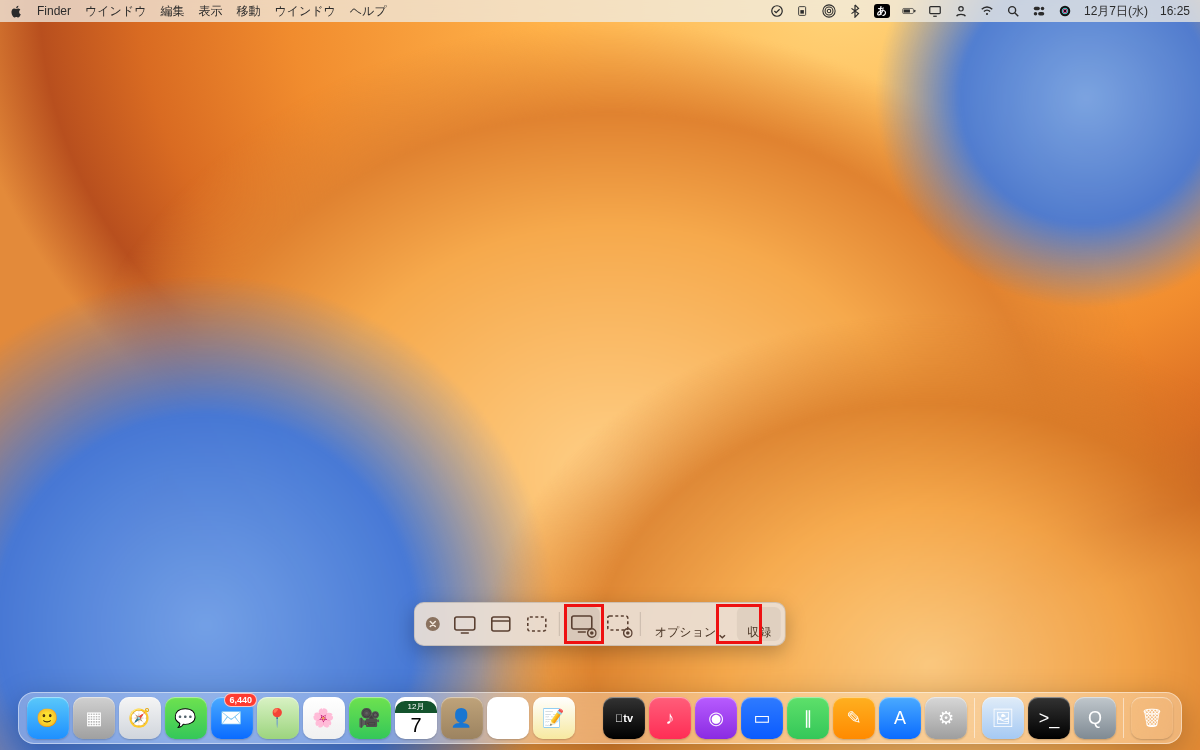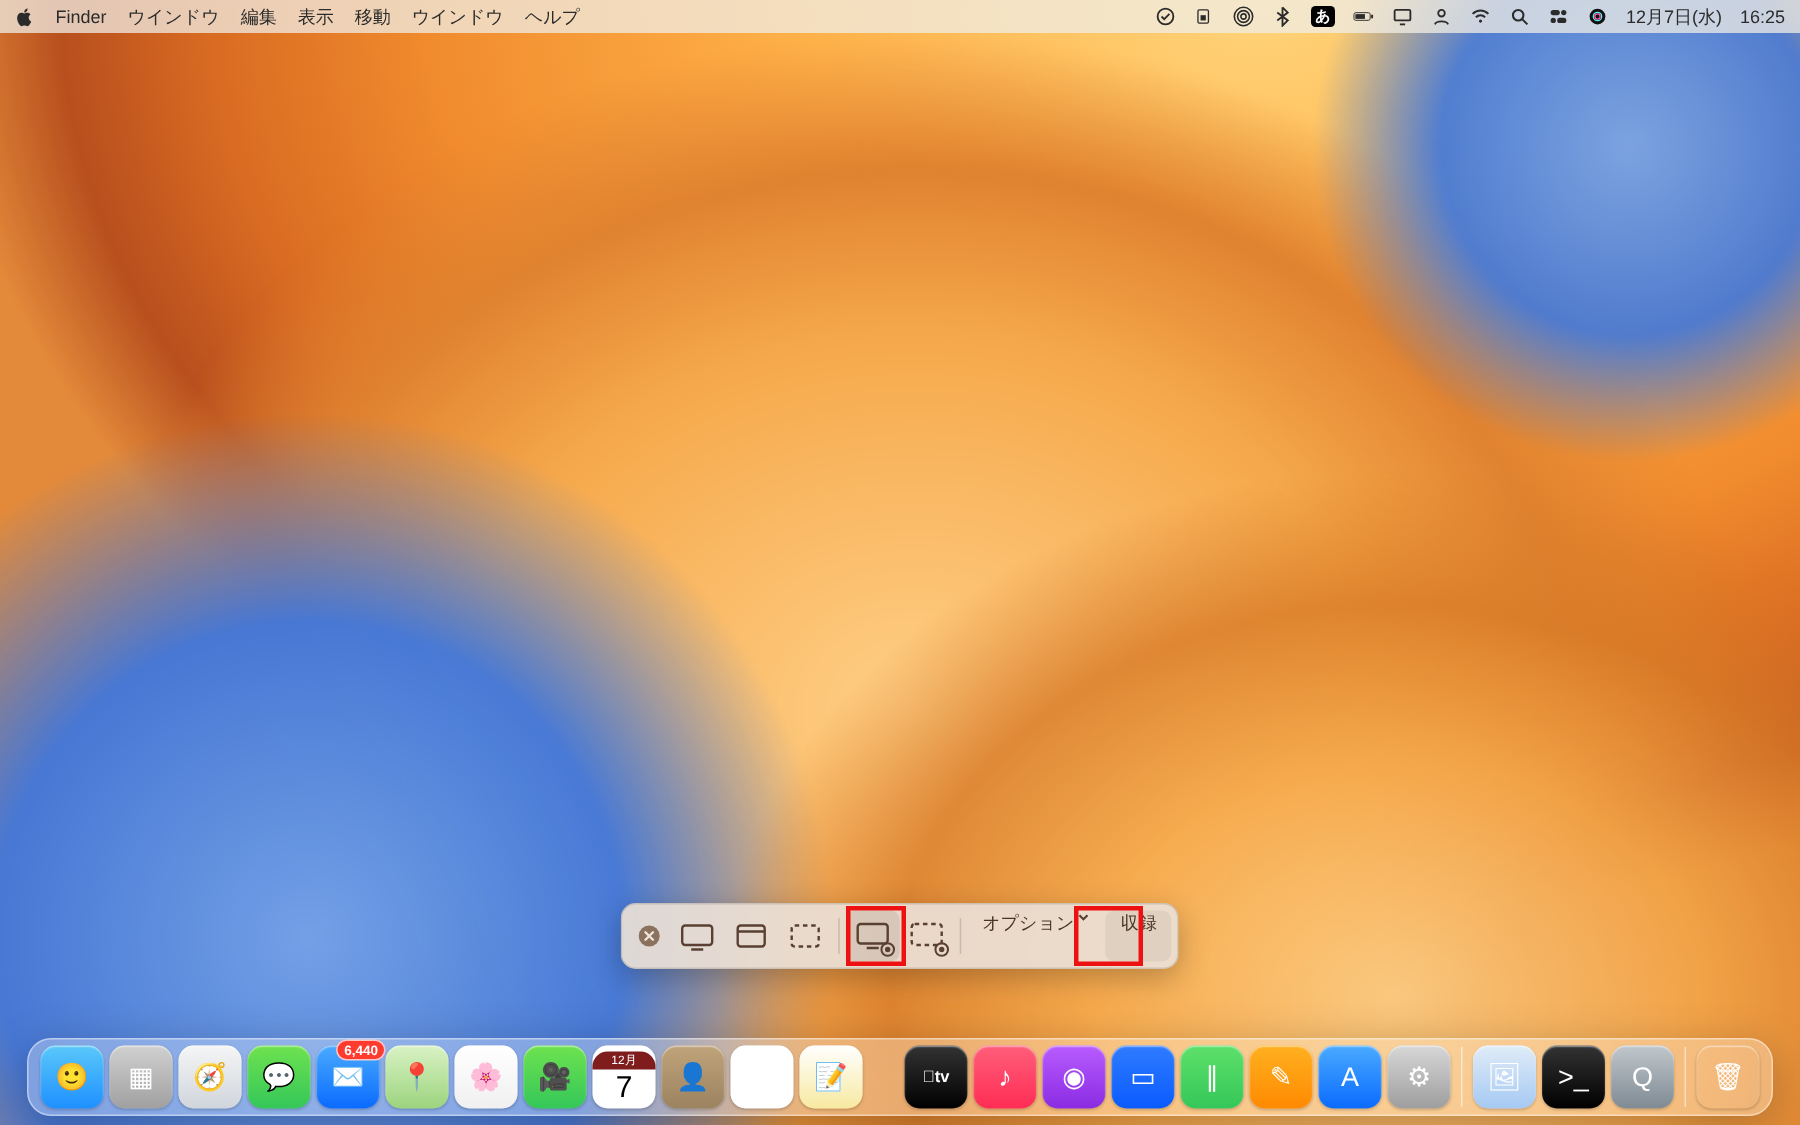--- a/index.html
+++ b/index.html
@@ -52,21 +52,21 @@
     z-index: 20;
   }
   .scap .btn {
     width: 36px; height: 34px; display:flex; align-items:center; justify-content:center;
     border-radius: 6px; cursor:pointer; color:#5a4032;
   }
   .scap .btn.selected { background: rgba(0,0,0,0.08); }
   .scap .close { width:28px; }
   .scap .sep { width:1px; height:24px; background: rgba(0,0,0,0.15); margin: 0 4px; }
   .scap .text-btn {
-    height:34px; padding: 0 10px; display:flex;align-items:flex-start;justify-content:center;
+    height:34px; padding: 0 10px; display:flex;align-items:flex-end;justify-content:center;
     font-size:12px; color:#4a3626; border-radius:6px; cursor:pointer; gap:2px;
   }
   .scap .text-btn.primary { background: rgba(0,0,0,0.05); font-weight:400; }
   .hl { position:absolute; border:3px solid #e11; pointer-events:none; z-index:21; }
   .scap svg { display:block; }
 
   
   .dock-wrap {
     position:absolute; left:50%; transform:translateX(-50%); bottom:6px;
     z-index: 15;
@@ -88,21 +88,21 @@
     cursor:pointer; position:relative;
   }
   .dock .dock-sep { width:1px; height:40px; background: rgba(255,255,255,0.5); margin:0 3px; }
   .badge {
     position:absolute; top:-4px; right:-4px;
     background:#ff3b30; color:#fff; font-size:9px; font-weight:600;
     padding:1px 4px; border-radius:8px; min-width:14px; text-align:right;
     border:1px solid rgba(255,255,255,0.7);
   }
   .cal-tile { background:#fff; flex-direction:column; line-height:1; }
-  .cal-tile .m { background:#7f1d1d; color:#fff; font-size:8px; width:100%; text-align:center; border-top-left-radius:10px;border-top-right-radius:10px; padding:2px 0; }
+  .cal-tile .m { background:#14532d; color:#fff; font-size:8px; width:100%; text-align:center; border-top-left-radius:10px;border-top-right-radius:10px; padding:2px 0; }
   .cal-tile .d { color:#000; font-size:20px; font-weight:500; padding-top:2px; }
 </style>
 </head>
 <body>
 
 <div class="wallpaper">
   <div class="petal" style="left:5%;top:3%;width:1100px;height:900px;background:radial-gradient(closest-side,#ffcf86,#f6a94c 55%,#e08230 80%,transparent 100%);"></div>
   <div class="petal" style="left:-12%;bottom:-30%;width:700px;height:700px;background:radial-gradient(closest-side,#6ea2f0,#3f77dd 60%,transparent 100%);opacity:.95"></div>
   <div class="petal" style="right:-8%;top:-15%;width:420px;height:420px;background:radial-gradient(closest-side,#6ea2f0,#3f77dd 60%,transparent 100%);opacity:.9"></div>
   <div class="petal" style="left:40%;top:42%;width:900px;height:700px;background:radial-gradient(closest-side,#ffd690,#f6a94c 45%,#d87a27 75%,transparent 100%);opacity:.8"></div>

